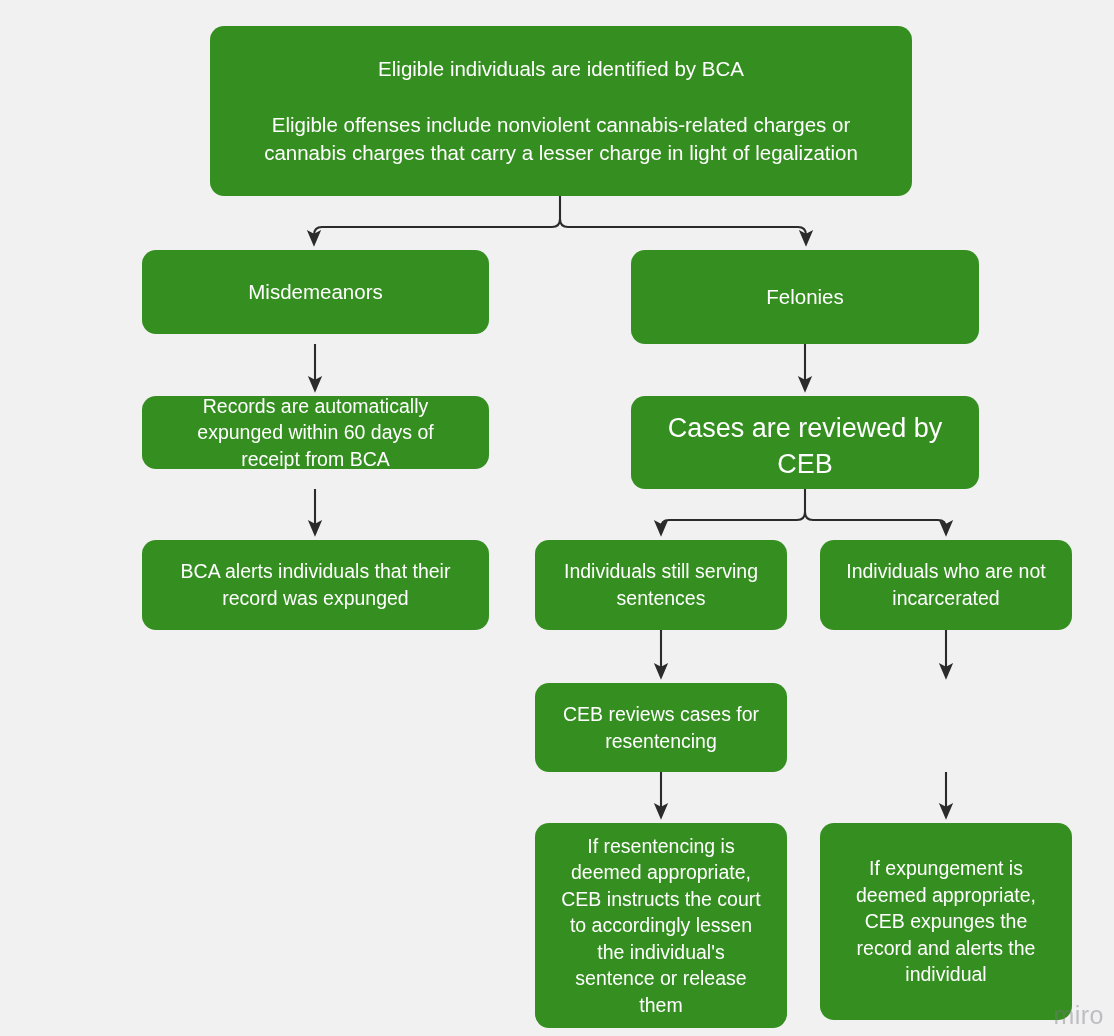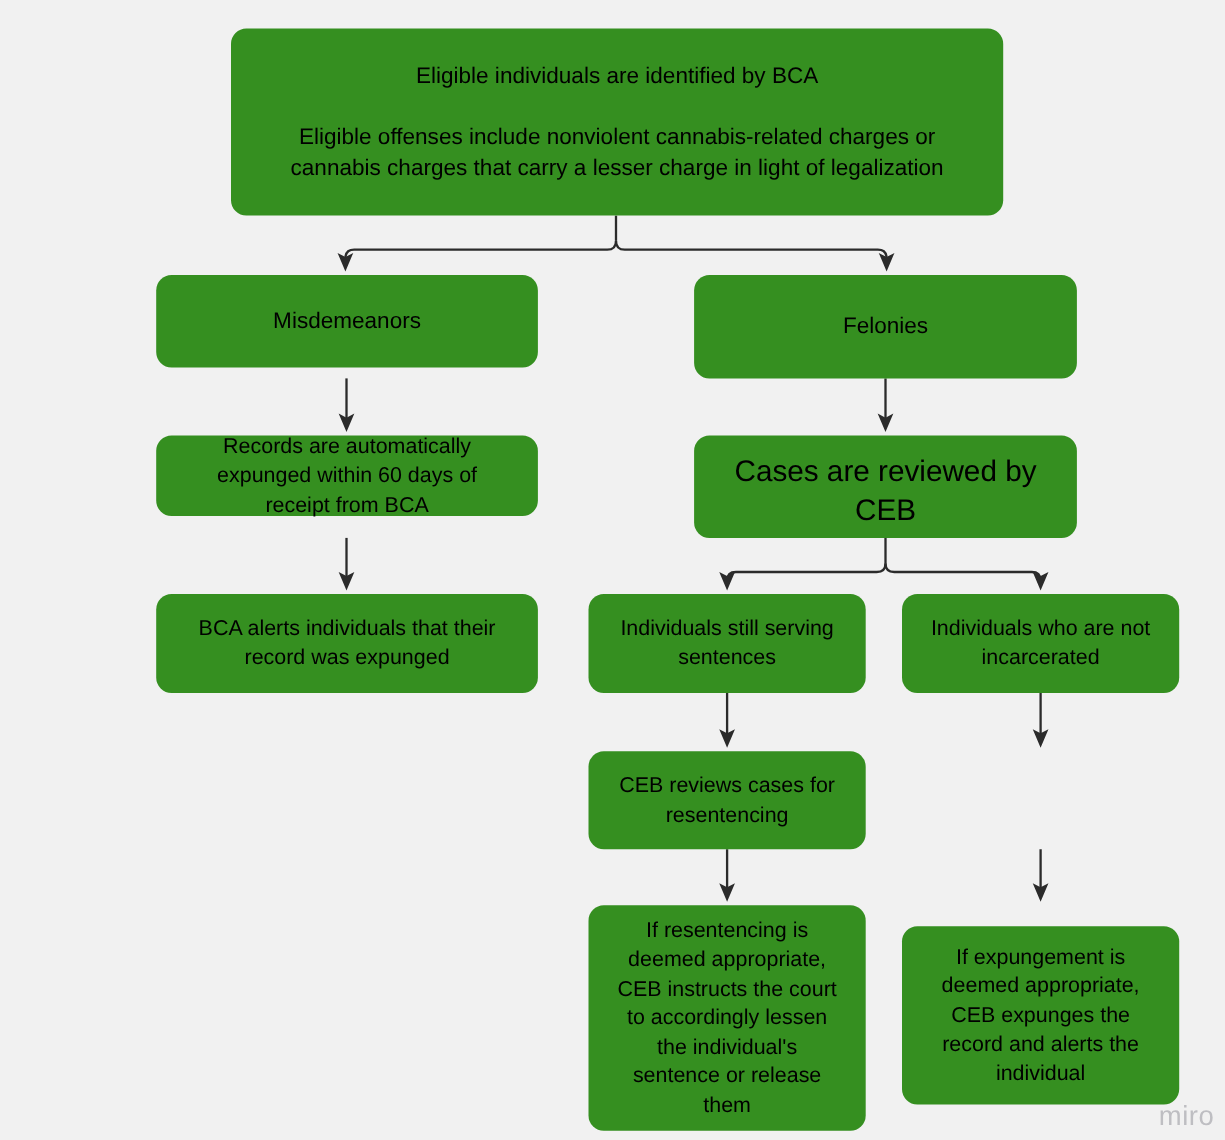--- a/index.html
+++ b/index.html
@@ -13,21 +13,21 @@
     height: 1036px;
     background: #f1f1f1;
     font-family: "Liberation Sans", sans-serif;
     overflow: hidden;
   }
   .node {
     position: absolute;
     box-sizing: border-box;
     background: #358f20;
     border-radius: 14px;
-    color: #000000;
+    color: #ffffff;
     display: flex;
     align-items: center;
     justify-content: center;
     text-align: center;
     line-height: 1.36;
     padding: 6px 14px;
     white-space: pre-line;
     z-index: 2;
   }
   .node .node-text {
@@ -44,21 +44,21 @@
   #node-ceb-review  { left: 631px;  top: 396px;  width: 348px; height: 93px;  font-size: 27px; align-items: flex-end; }
   
   #node-bca-alerts  { left: 142px;  top: 540px;  width: 347px; height: 90px;  font-size: 19.5px; }
   #node-serving     { left: 535px;  top: 540px;  width: 252px; height: 90px;  font-size: 19.5px; }
   #node-not-incarc  { left: 820px;  top: 540px;  width: 252px; height: 90px;  font-size: 19.5px; }
   
   #node-resentencing{ left: 535px;  top: 683px;  width: 252px; height: 89px;  font-size: 19.5px; }
   #node-expungement { left: 820px;  top: 683px;  width: 252px; height: 89px;  font-size: 19.5px; }
   
   #node-resent-out  { left: 535px;  top: 823px;  width: 252px; height: 205px; font-size: 19.5px; }
-  #node-expunge-out { left: 820px;  top: 842px;  width: 252px; height: 162px; font-size: 19.5px; }
+  #node-expunge-out { left: 820px;  top: 823px;  width: 252px; height: 197px; font-size: 19.5px; }
 
   #edges {
     position: absolute;
     left: 0; top: 0;
     width: 1114px;
     height: 1036px;
     z-index: 1;
     pointer-events: none;
   }
   #watermark {

